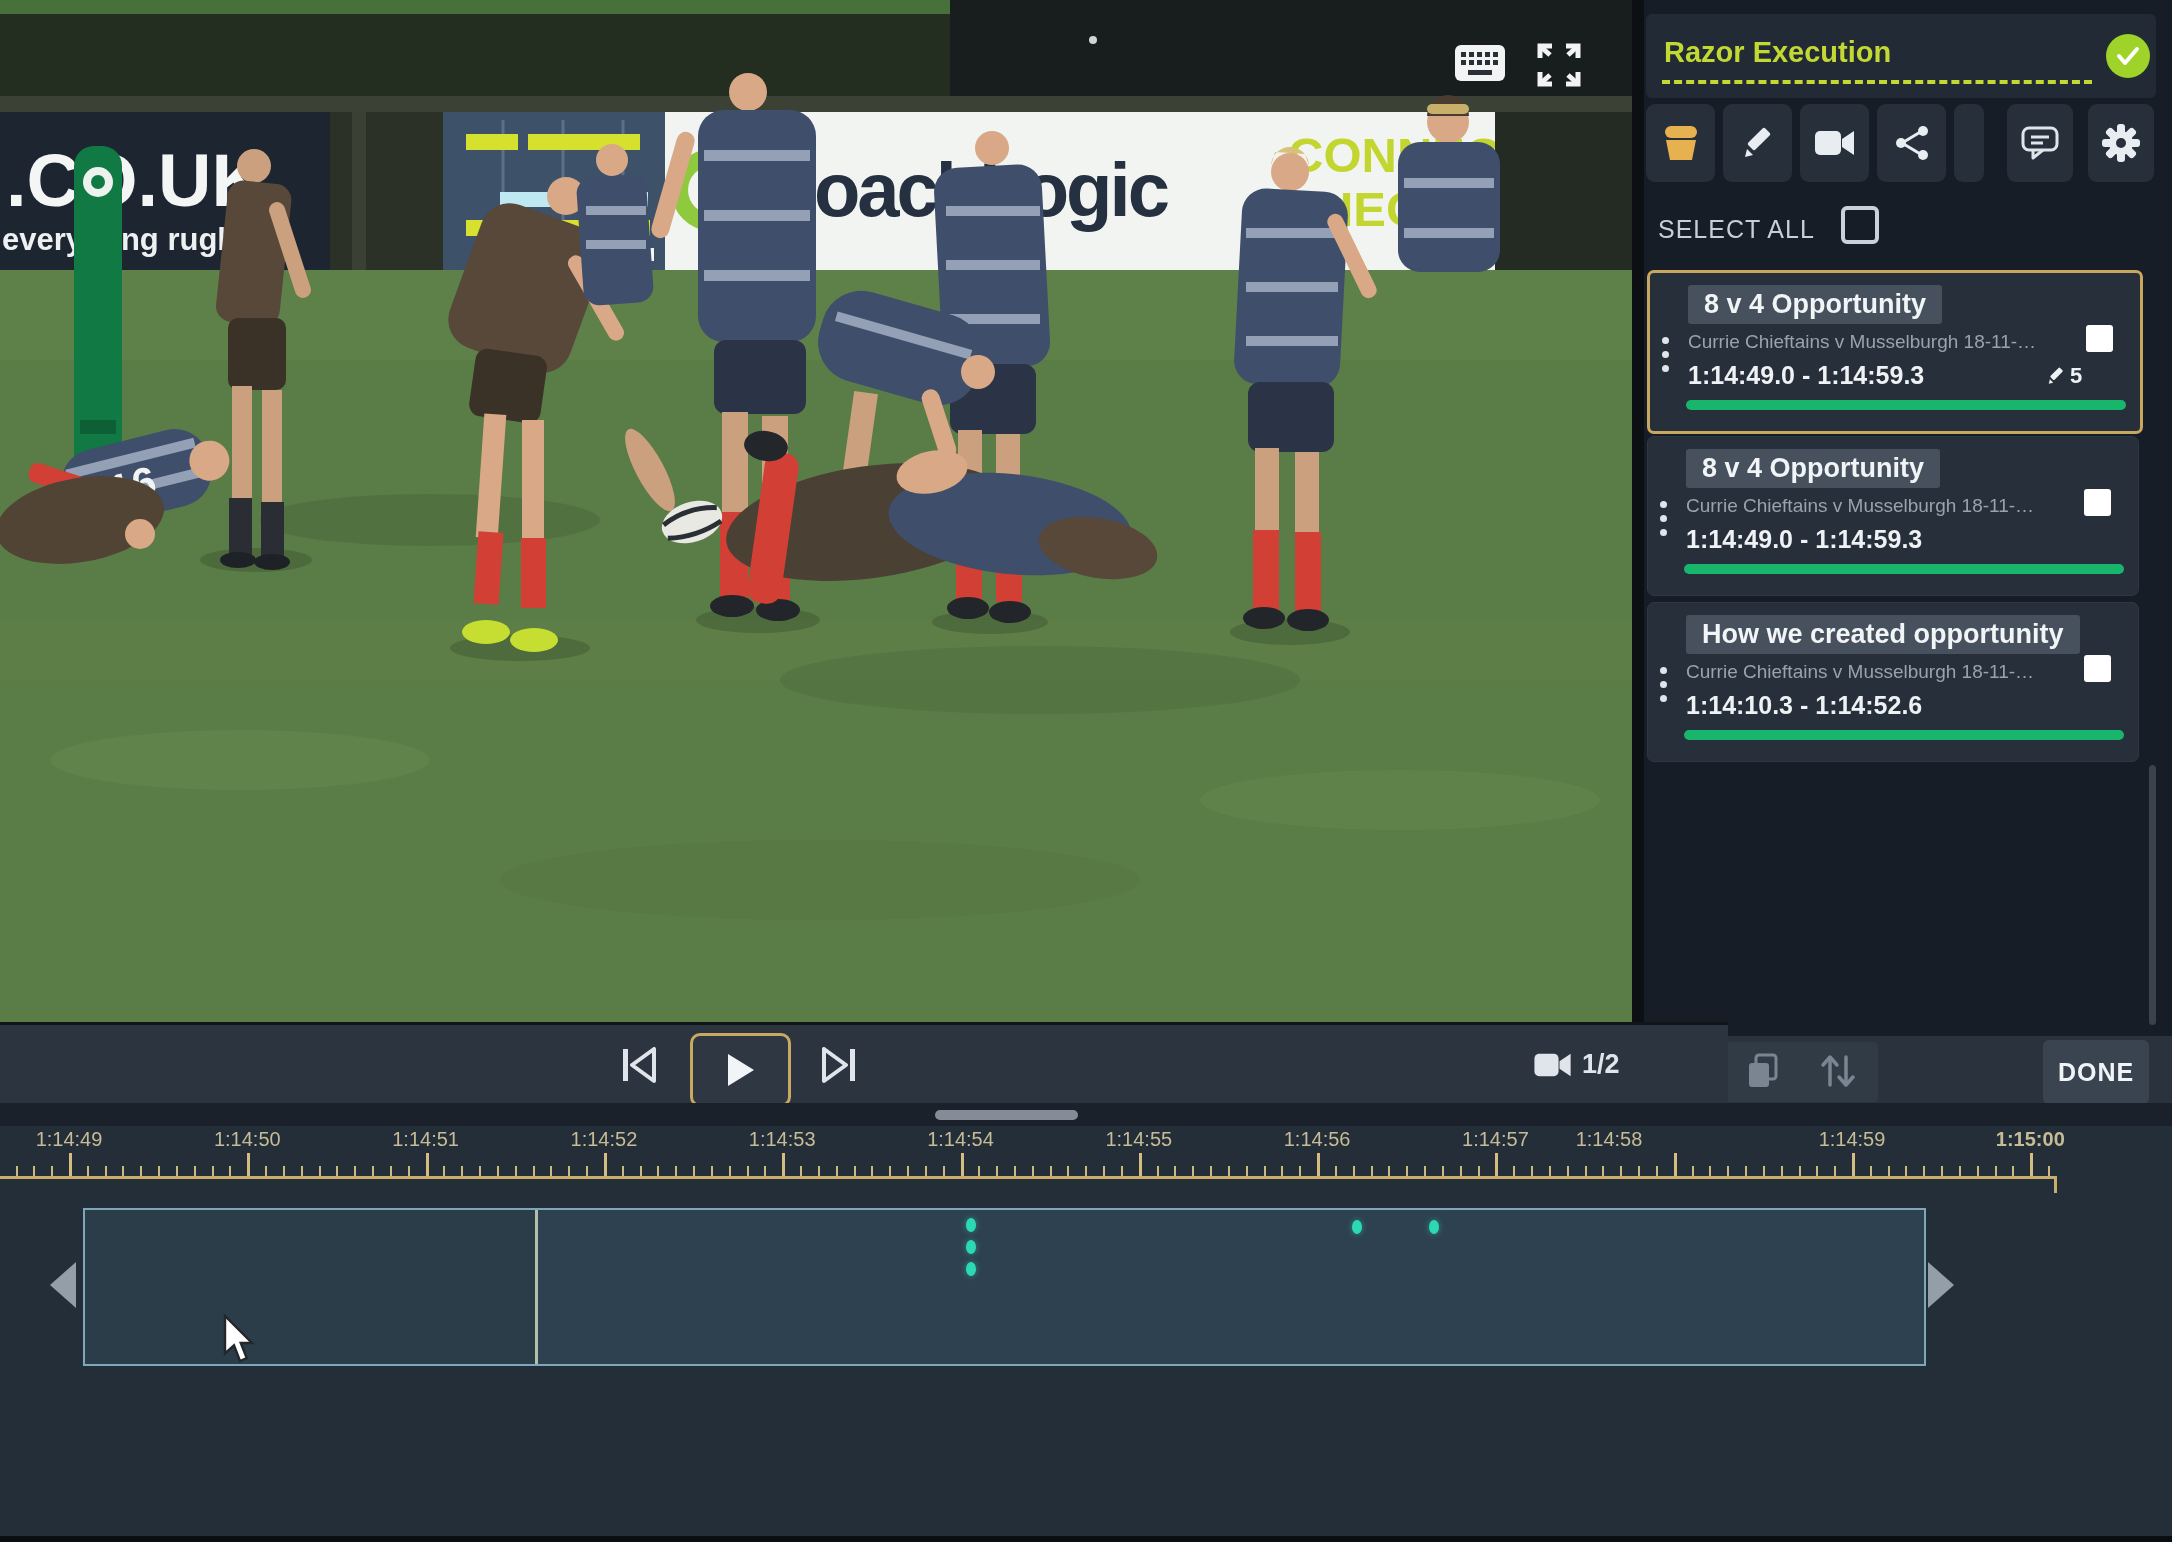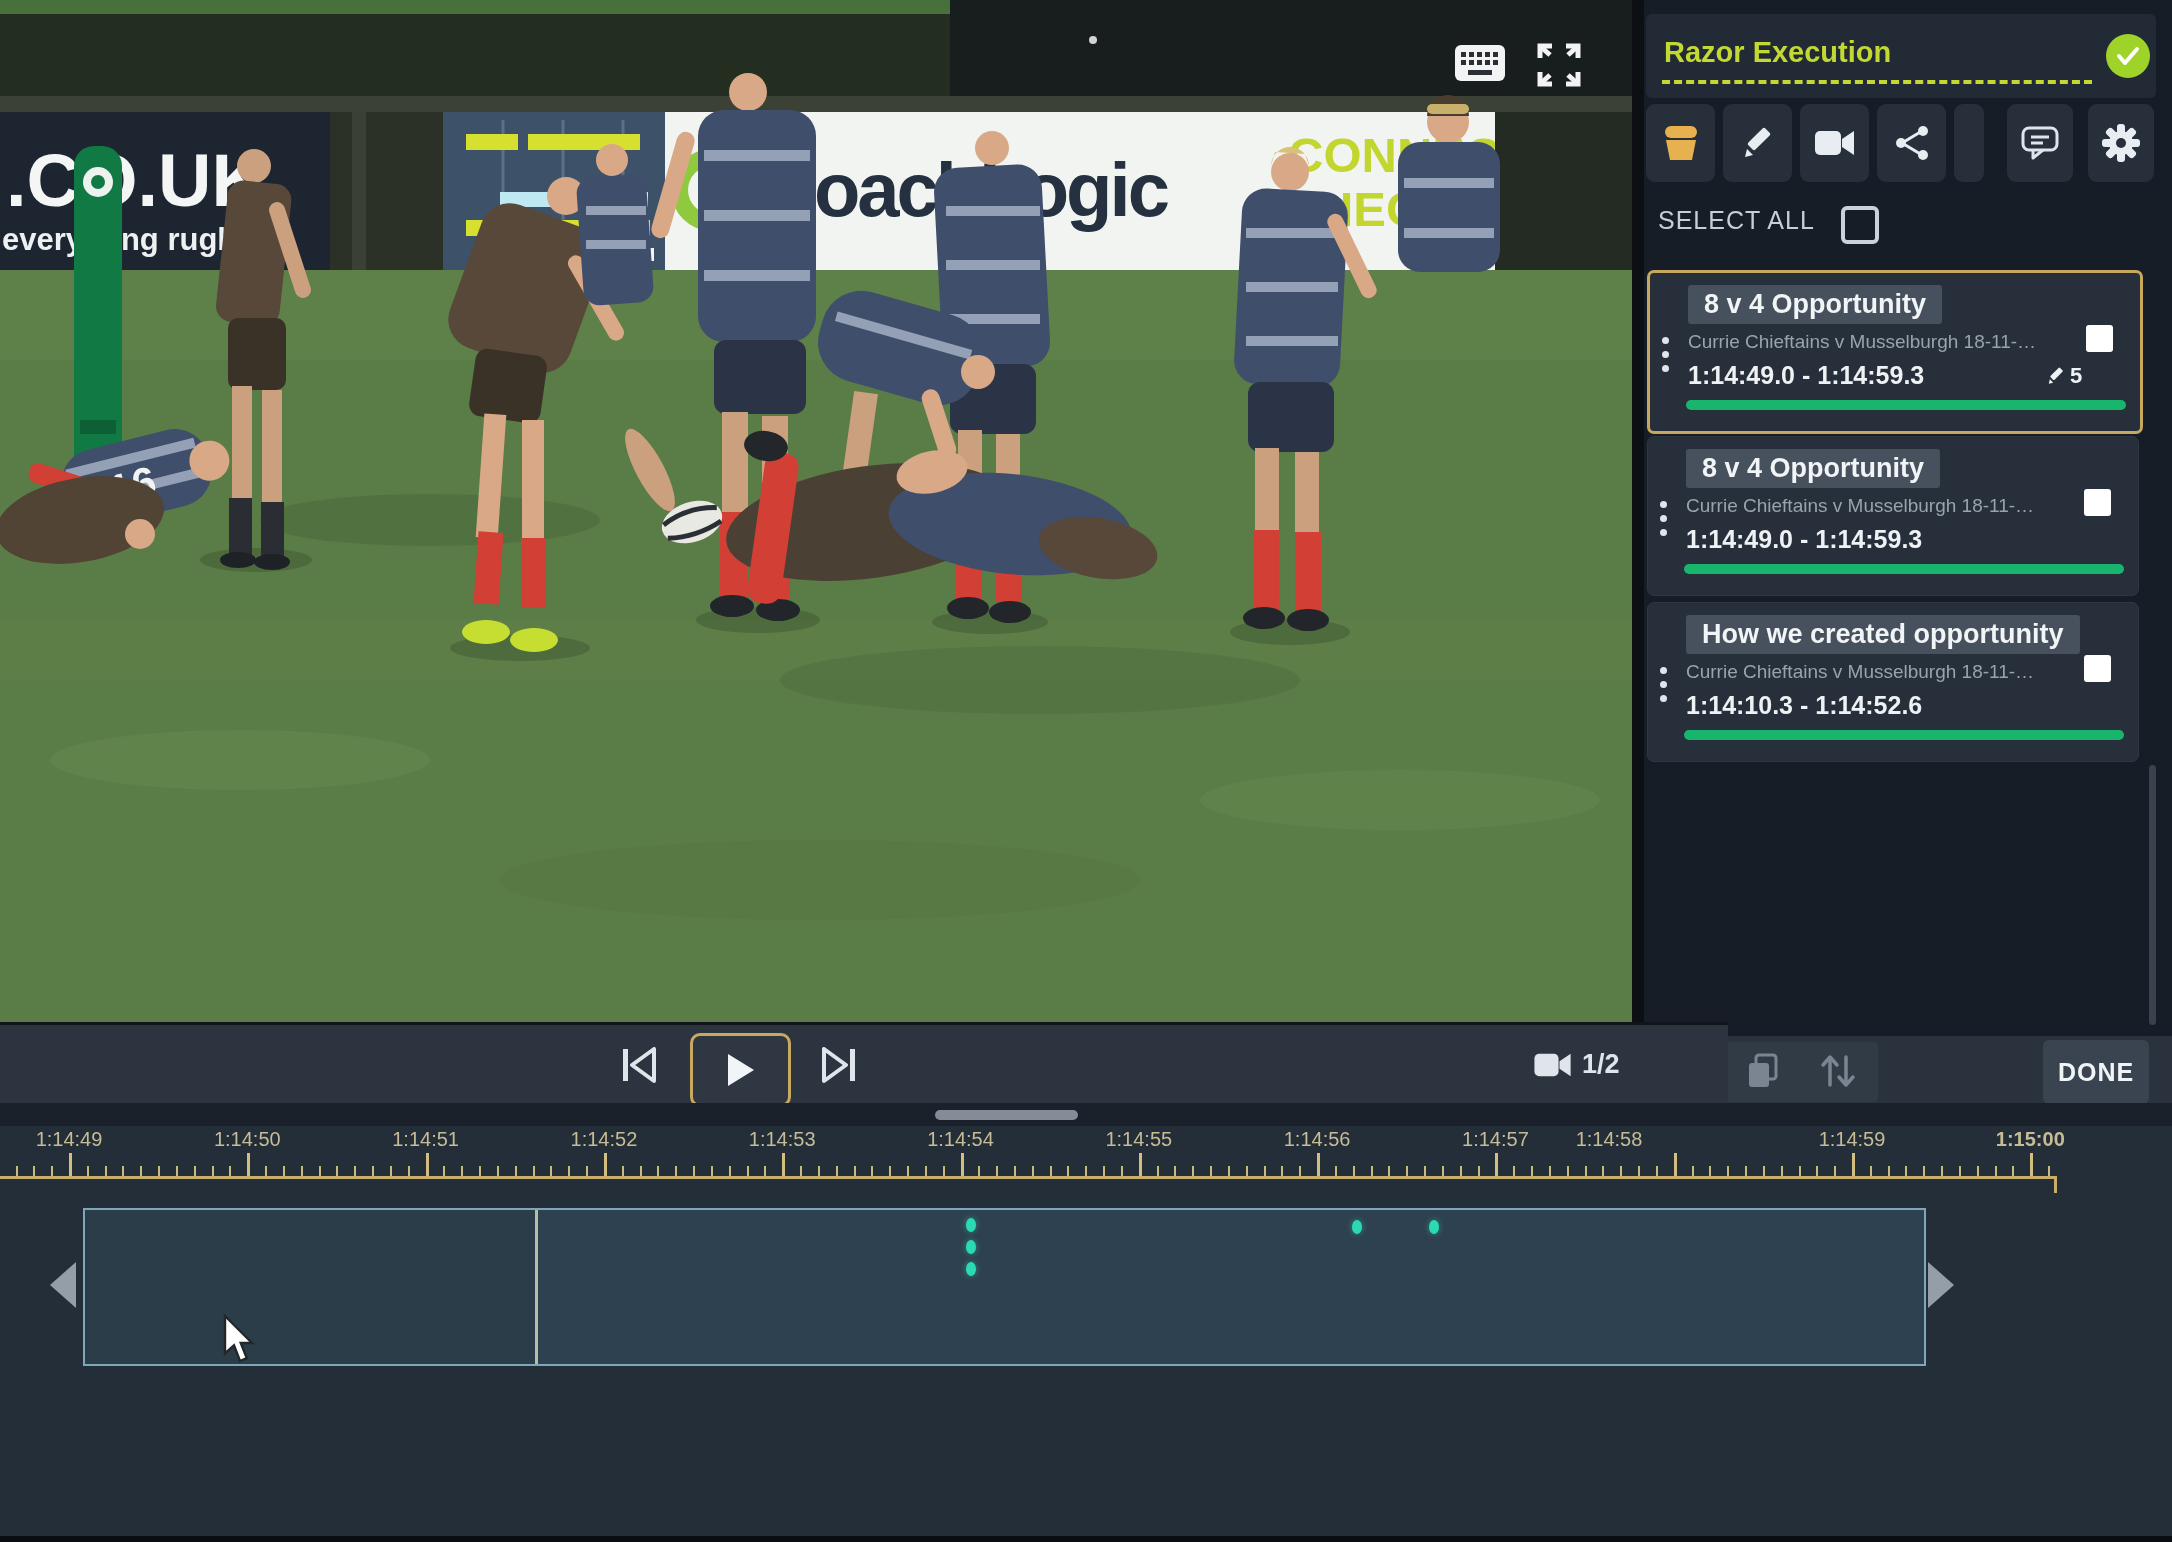--- a/index.html
+++ b/index.html
@@ -12,21 +12,21 @@
   .vid-icon{position:absolute;color:#f2f4f4;}
   
   #sidebar{left:1644px;top:0;width:528px;height:1126px;background:#161d26;}
   .sb-header{position:absolute;left:2px;top:14px;width:510px;height:84px;background:#222b35;border-radius:6px;}
   .sb-title{position:absolute;left:18px;top:22px;font-size:29px;font-weight:700;color:#c3d832;}
   .sb-dash{position:absolute;left:16px;top:66px;width:430px;border-bottom:4px dashed #c3d832;}
   .sb-check{position:absolute;left:460px;top:20px;width:44px;height:44px;border-radius:50%;
             background:#9fd32a;display:flex;align-items:center;justify-content:center;}
   .tb-btn{position:absolute;top:104px;height:78px;background:#272f3a;border-radius:9px;
           display:flex;align-items:center;justify-content:center;cursor:pointer;}
-  .selall{position:absolute;left:14px;top:206px;display:flex;align-items:flex-start;gap:26px;}
+  .selall{position:absolute;left:14px;top:206px;display:flex;align-items:flex-end;gap:26px;}
   .selall .lbl{font-size:25px;font-weight:500;color:#c6cfd8;letter-spacing:1px;}
   .selall .box{width:30px;height:30px;border:4px solid #c9d2da;border-radius:6px;}
   .card{position:absolute;left:3px;width:490px;height:158px;background:#262f3a;
         border:1px solid #2e3844;border-radius:7px;}
   .card.active{border:3px solid #c8a75f;}
   .card .chip{position:absolute;left:38px;top:12px;max-width:400px;padding:4px 16px;
         background:#47515d;border-radius:3px;font-size:27px;font-weight:700;color:#f2f5f7;
         white-space:nowrap;overflow:hidden;}
   .card .dots{position:absolute;left:12px;top:64px;display:flex;flex-direction:column;gap:7px;cursor:grab;}
   .card .dots i{width:7px;height:7px;border-radius:50%;background:#dfe5ea;}

